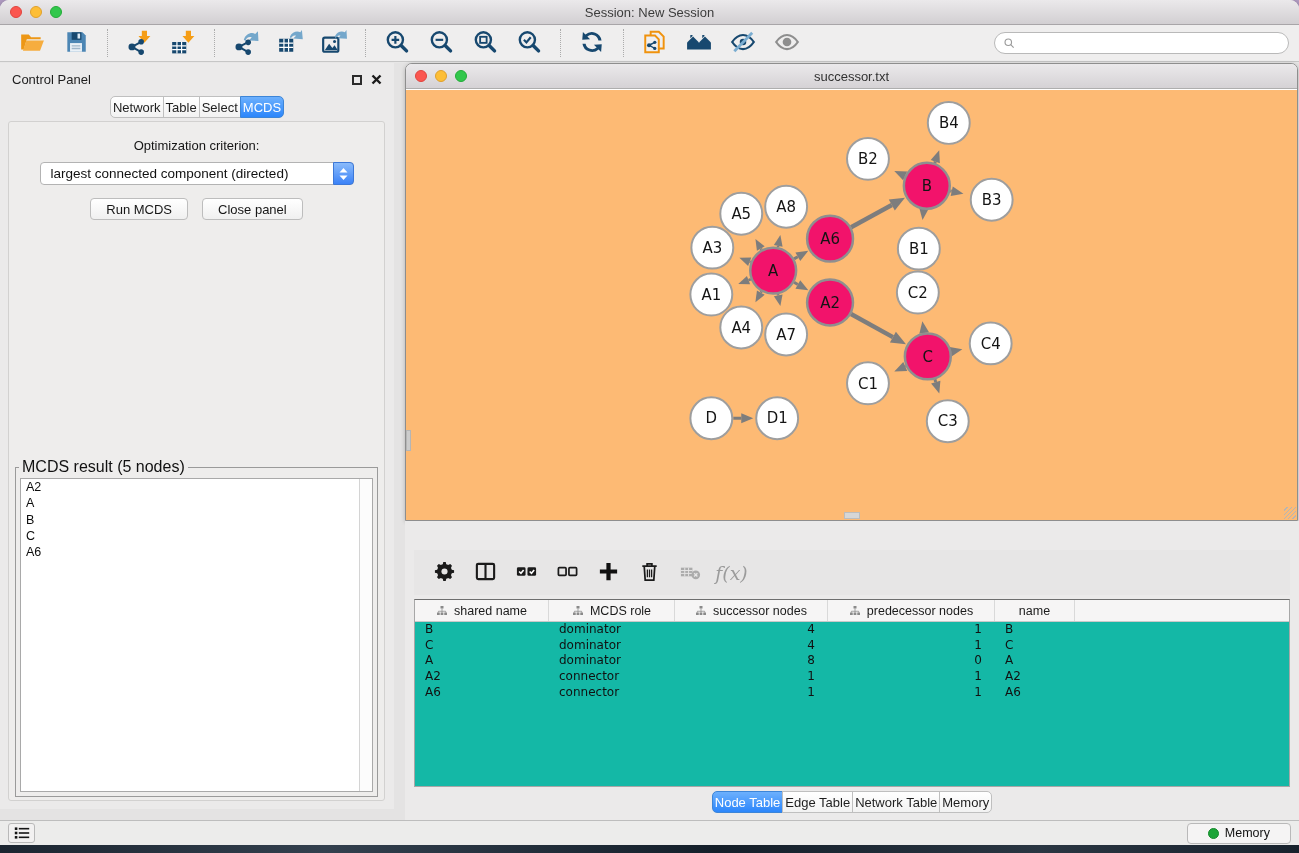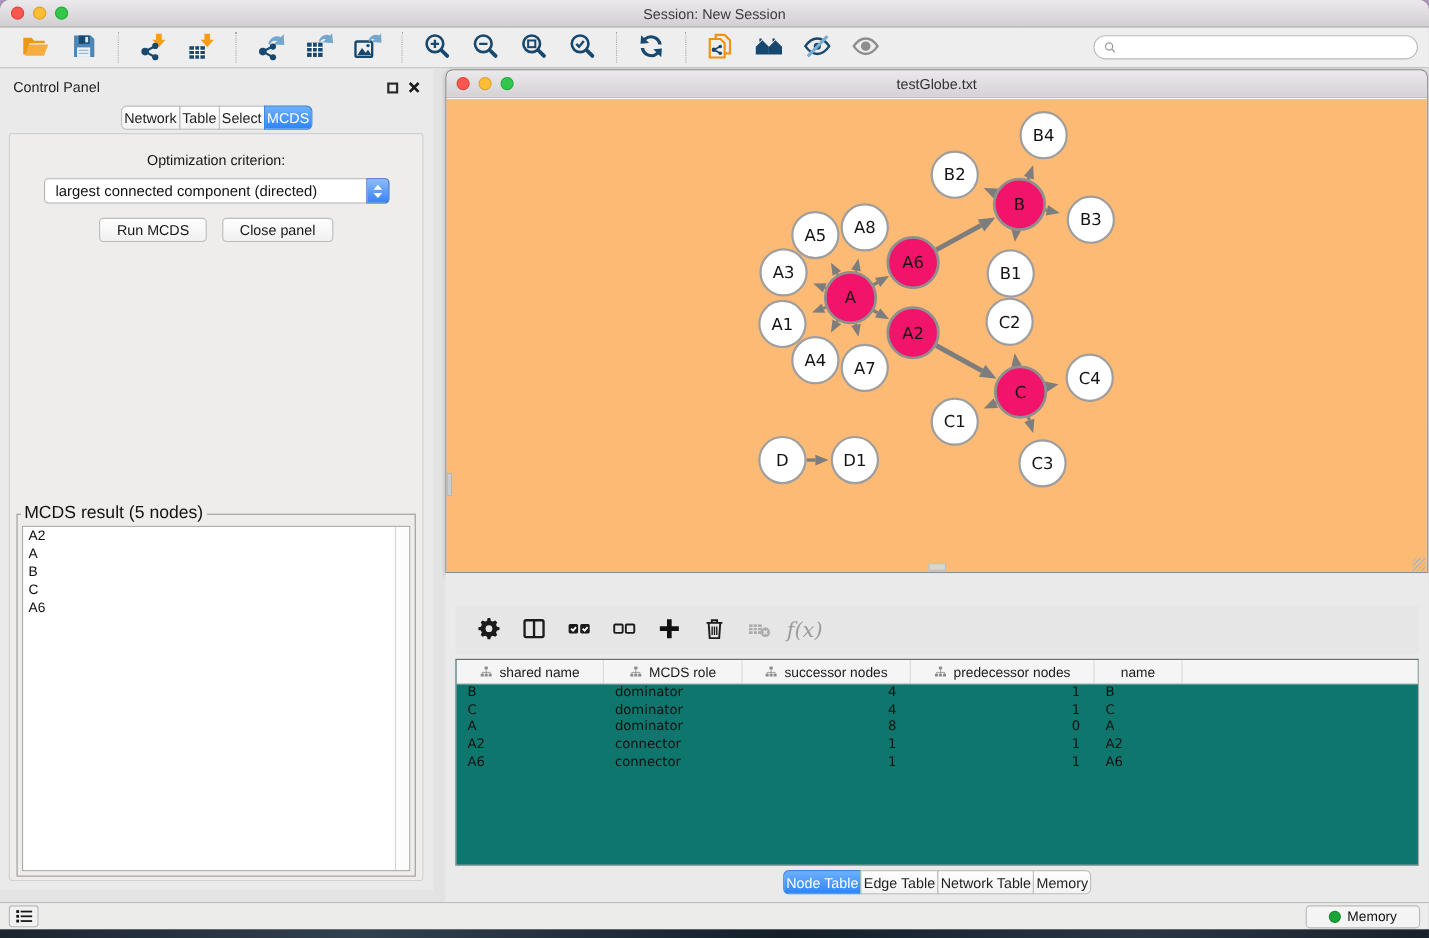--- a/index.html
+++ b/index.html
@@ -66,21 +66,21 @@
   .grip { position:absolute; right:1px; bottom:1px; width:12px; height:12px; background:repeating-linear-gradient(135deg,transparent 0 2px,#b5b5b5 2px 3px); cursor:pointer; }
 
   
   .table-panel { position:absolute; left:405px; top:458px; width:894px; height:300px; background:#ebeaea; }
   .tp-header { display:flex; align-items:center; padding:7px 15px 0 15px; font-size:13px; color:#1d1d1d; }
   .tp-toolbar { position:absolute; left:9px; right:9px; top:29px; height:45px; background:#e7e6e6; display:flex; align-items:center; padding-left:12px; gap:4px; }
   .tp-btn { background:none; border:none; width:37px; height:36px; display:flex; align-items:center; justify-content:center; cursor:pointer; }
   .tp-btn svg { width:23px; height:23px; }
   .tp-btn.disabled { cursor:default; }
   .fx { font-family:"DejaVu Serif","Liberation Serif",serif; font-style:italic; font-size:19px; color:#9b9b9b; }
-  .tp-table { position:absolute; left:9px; right:9px; top:78px; bottom:34px; background:#0f766e; border:1px solid #a7a7a7; border-top:1px solid #6e6e6e; overflow:hidden; }
+  .tp-table { position:absolute; left:9px; right:9px; top:78px; bottom:34px; background:#14b8a6; border:1px solid #a7a7a7; border-top:1px solid #6e6e6e; overflow:hidden; }
   .t-head { display:flex; height:22px; background:#f6f5f5; border-bottom:1px solid #c9c9c9; }
   .th { display:flex; align-items:center; justify-content:center; gap:6px; font-size:12.5px; color:#1b1b1b; border-right:1px solid #d9d9d9; cursor:pointer; }
   .col-icon svg { width:12px; height:12px; display:block; }
   .tr { display:flex; height:15.7px; cursor:default; }
   .td { font-family:"DejaVu Sans","Liberation Sans",sans-serif; font-size:12px; color:#111; line-height:15.7px; white-space:nowrap; overflow:hidden; }
   .td.left { padding-left:10px; text-align:left; }
   .td.right { padding-right:13px; text-align:right; }
   .tp-tabs { position:absolute; left:0; right:0; bottom:8px; display:flex; justify-content:center; }
 
   
@@ -292,21 +292,21 @@
       </div>
     </div>
 
     <div class="net-window">
       <div class="net-titlebar">
         <div class="lights">
           <button class="tl red"></button>
           <button class="tl yellow"></button>
           <button class="tl green"></button>
         </div>
-        <div class="title">testGlobe.txt</div>
+        <div class="title">successor.txt</div>
       </div>
       <div class="net-canvas">
         <svg id="graph" viewBox="0 0 891 431">
             <line x1="355.3" y1="160.1" x2="354.6" y2="158.9" stroke="#7D7D7D" stroke-width="2.5"></line>
             <polygon points="349.2,149.3 358.5,156.7 350.7,161.1" fill="#7D7D7D"></polygon>
             <line x1="371.8" y1="157.5" x2="372.0" y2="156.2" stroke="#7D7D7D" stroke-width="2.5"></line>
             <polygon points="374.2,145.4 376.4,157.1 367.7,155.3" fill="#7D7D7D"></polygon>
             <line x1="344.5" y1="172.5" x2="343.4" y2="172.1" stroke="#7D7D7D" stroke-width="2.5"></line>
             <polygon points="333.1,168.2 345.0,167.9 341.9,176.3" fill="#7D7D7D"></polygon>
             <line x1="344.6" y1="189.7" x2="342.3" y2="190.6" stroke="#7D7D7D" stroke-width="2.5"></line>

